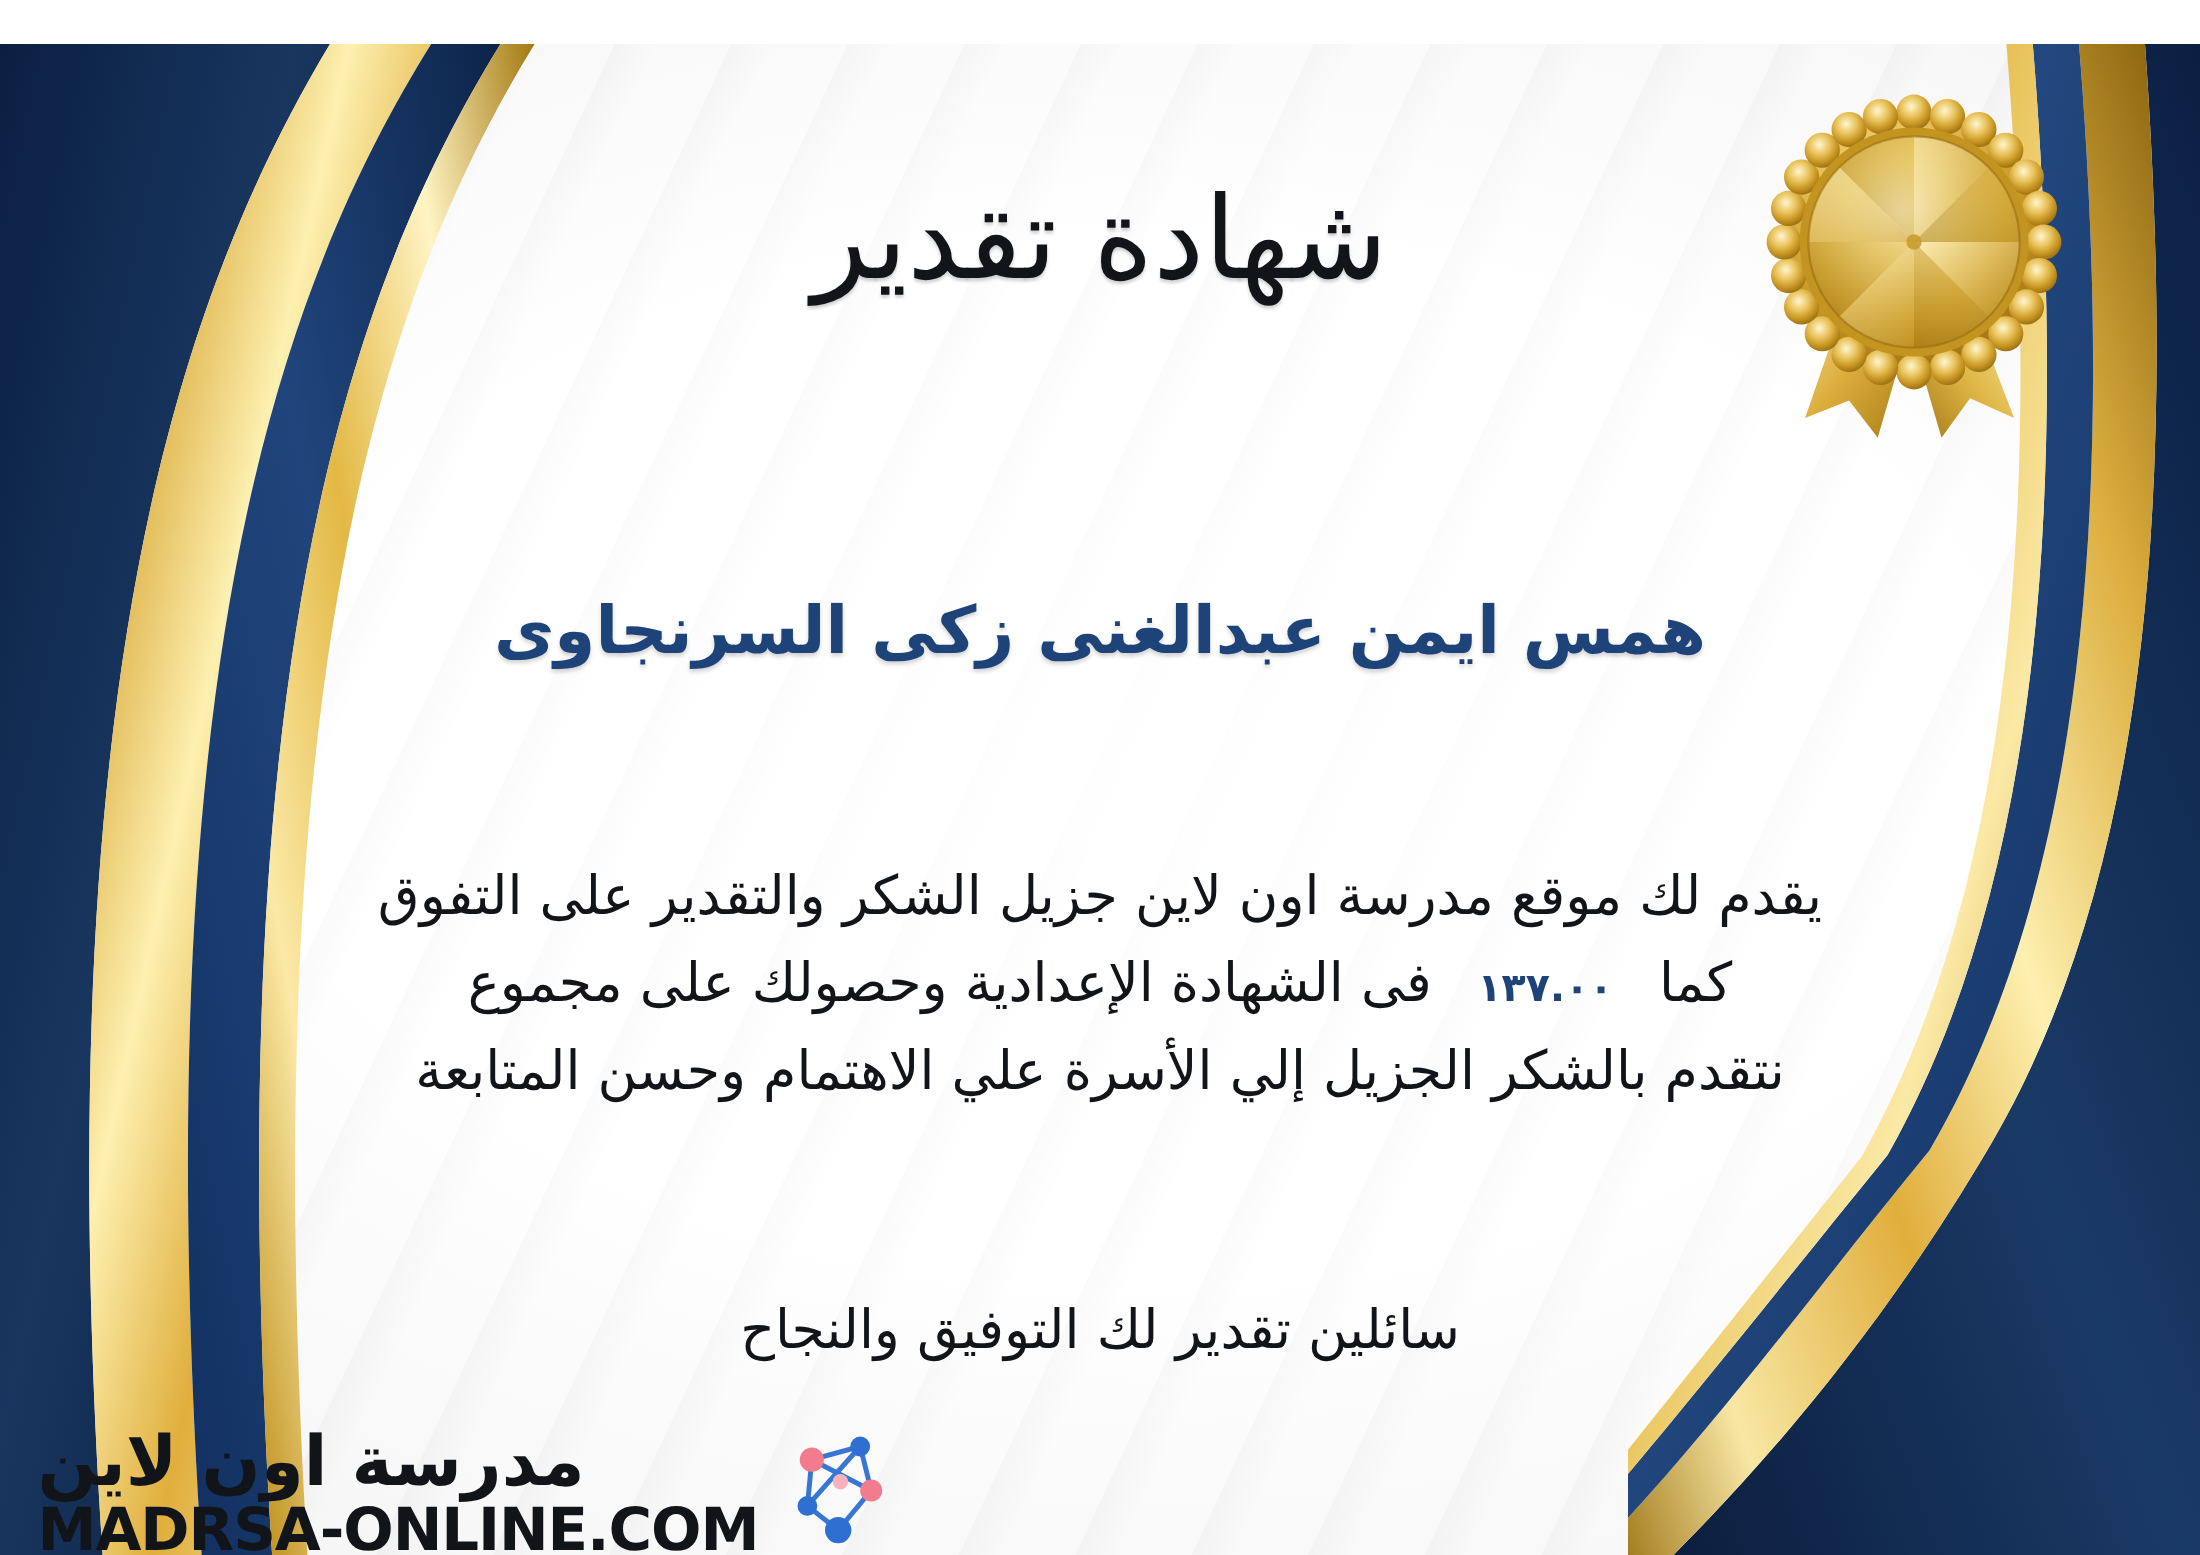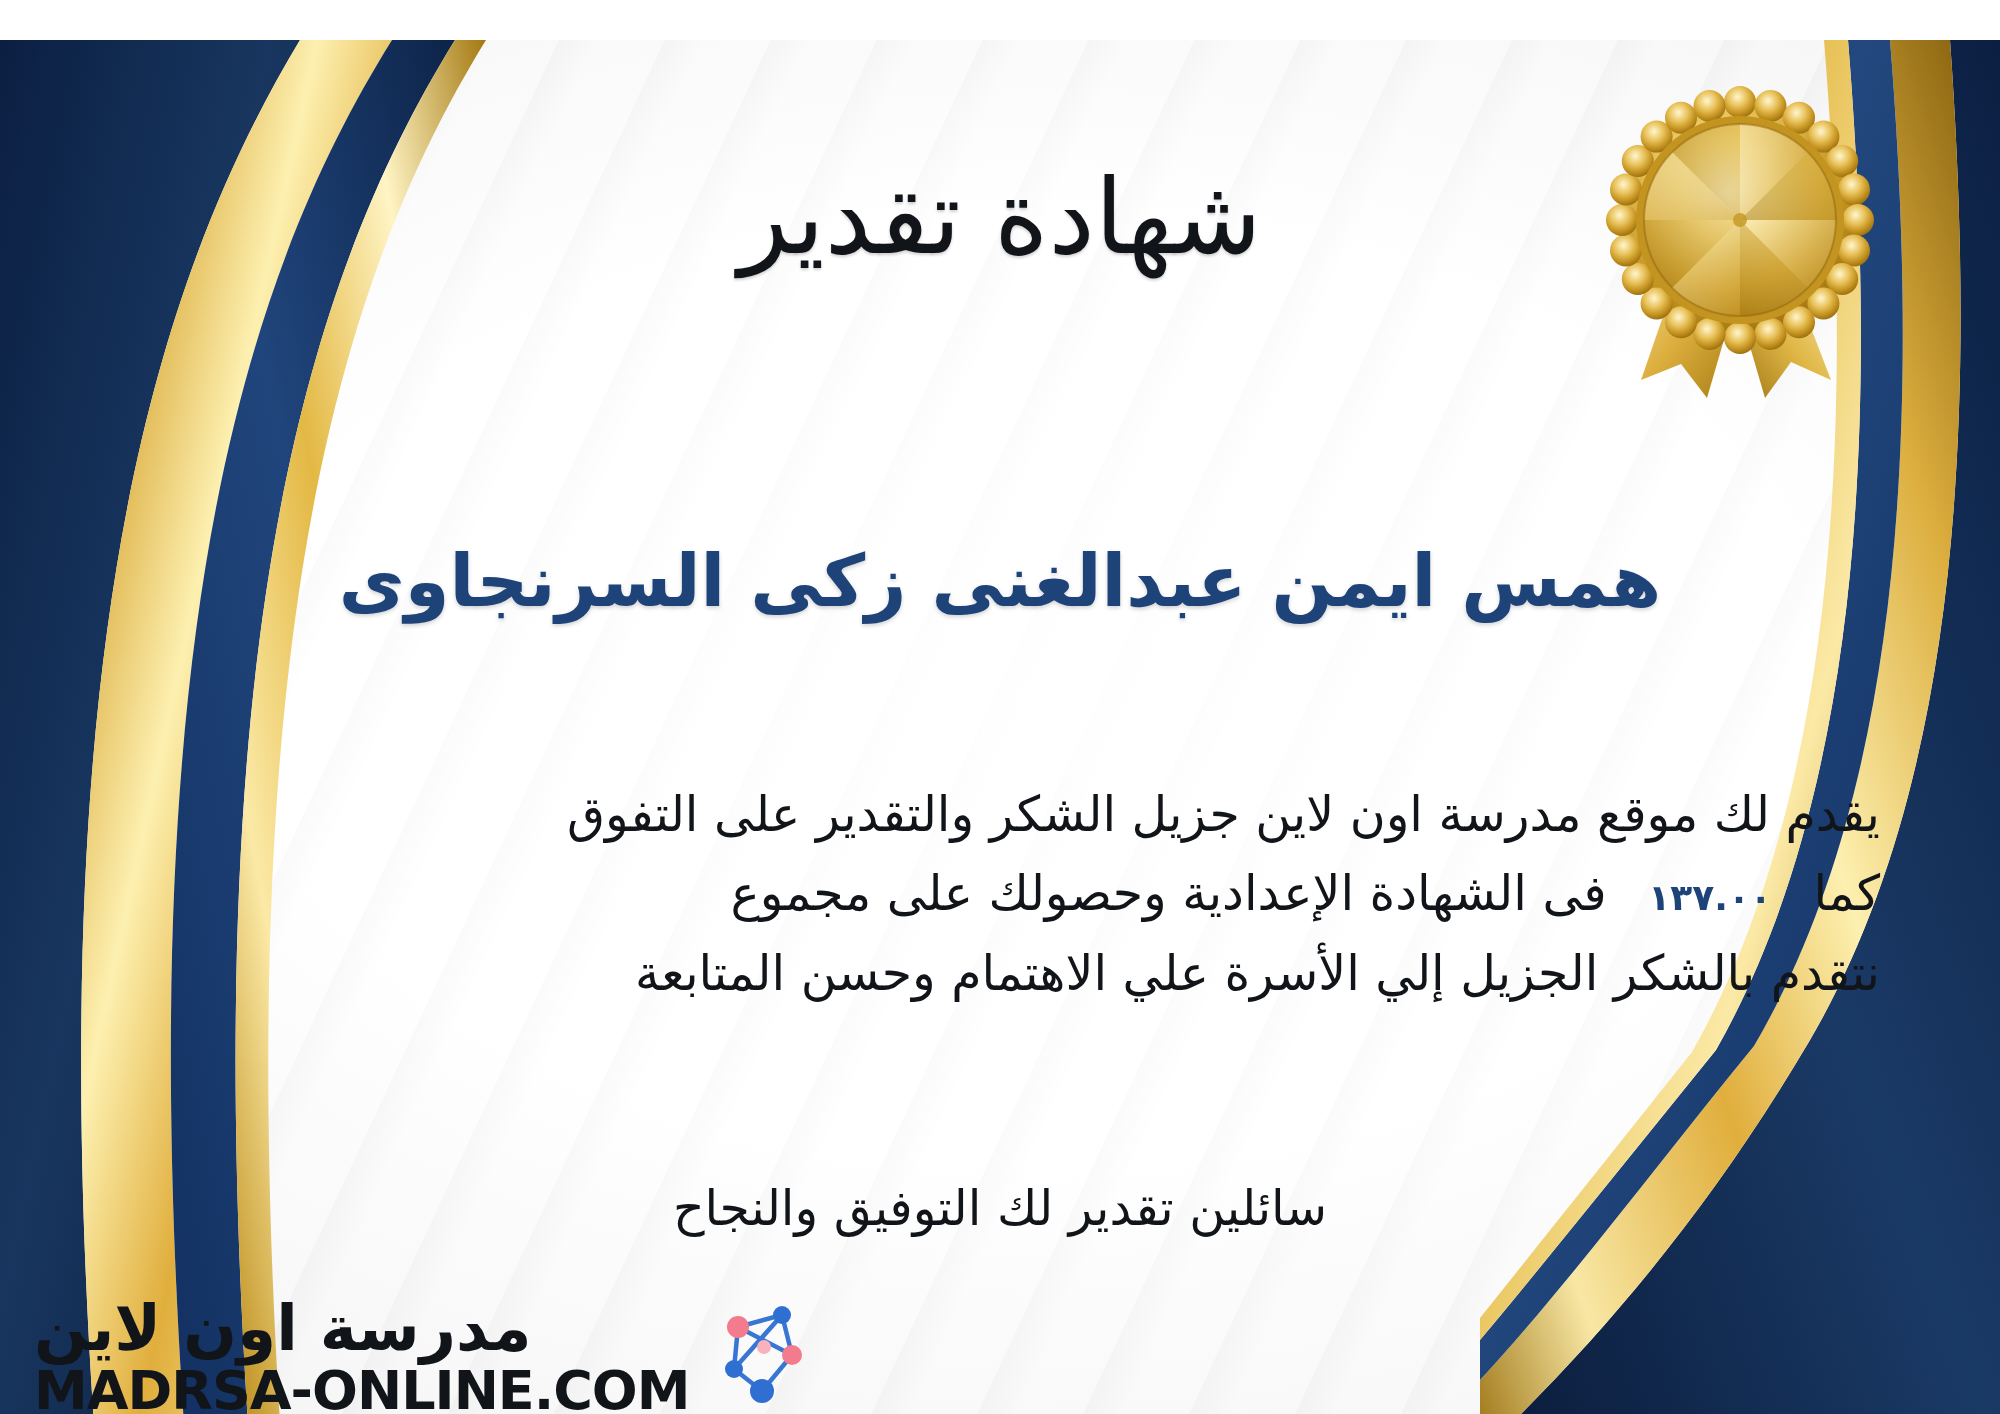--- a/index.html
+++ b/index.html
@@ -48,30 +48,30 @@
     text-align:center;
   }
   .cert-title{
     position:absolute;top:120px;left:0;width:2000px;
     font-size:104px;font-weight:400;color:#111418;
     letter-spacing:2px;line-height:1.1;
     text-shadow:0 2px 3px rgba(0,0,0,0.18);
   }
   .student-name{
     position:absolute;top:500px;left:0;width:2000px;
-    font-size:72px;font-weight:700;color:#1e4379;
+    font-size:60px;font-weight:700;color:#1e4379;
     line-height:1.15;
     text-shadow:0 2px 4px rgba(0,0,0,0.18);
   }
   .body-block{
     position:absolute;top:735px;left:120px;width:1760px;
     font-size:49px;font-weight:400;color:#111418;
     line-height:1.62;
   }
-  .body-line{display:block;white-space:nowrap;text-align:right;}
+  .body-line{display:block;white-space:nowrap;}
   .score{
     color:#1e4379;font-weight:700;font-size:36px;
     padding:0 26px;letter-spacing:1px;
   }
   .closing-line{
     position:absolute;top:1140px;left:0;width:2000px;
     font-size:49px;font-weight:400;color:#111418;
   }
 
   

